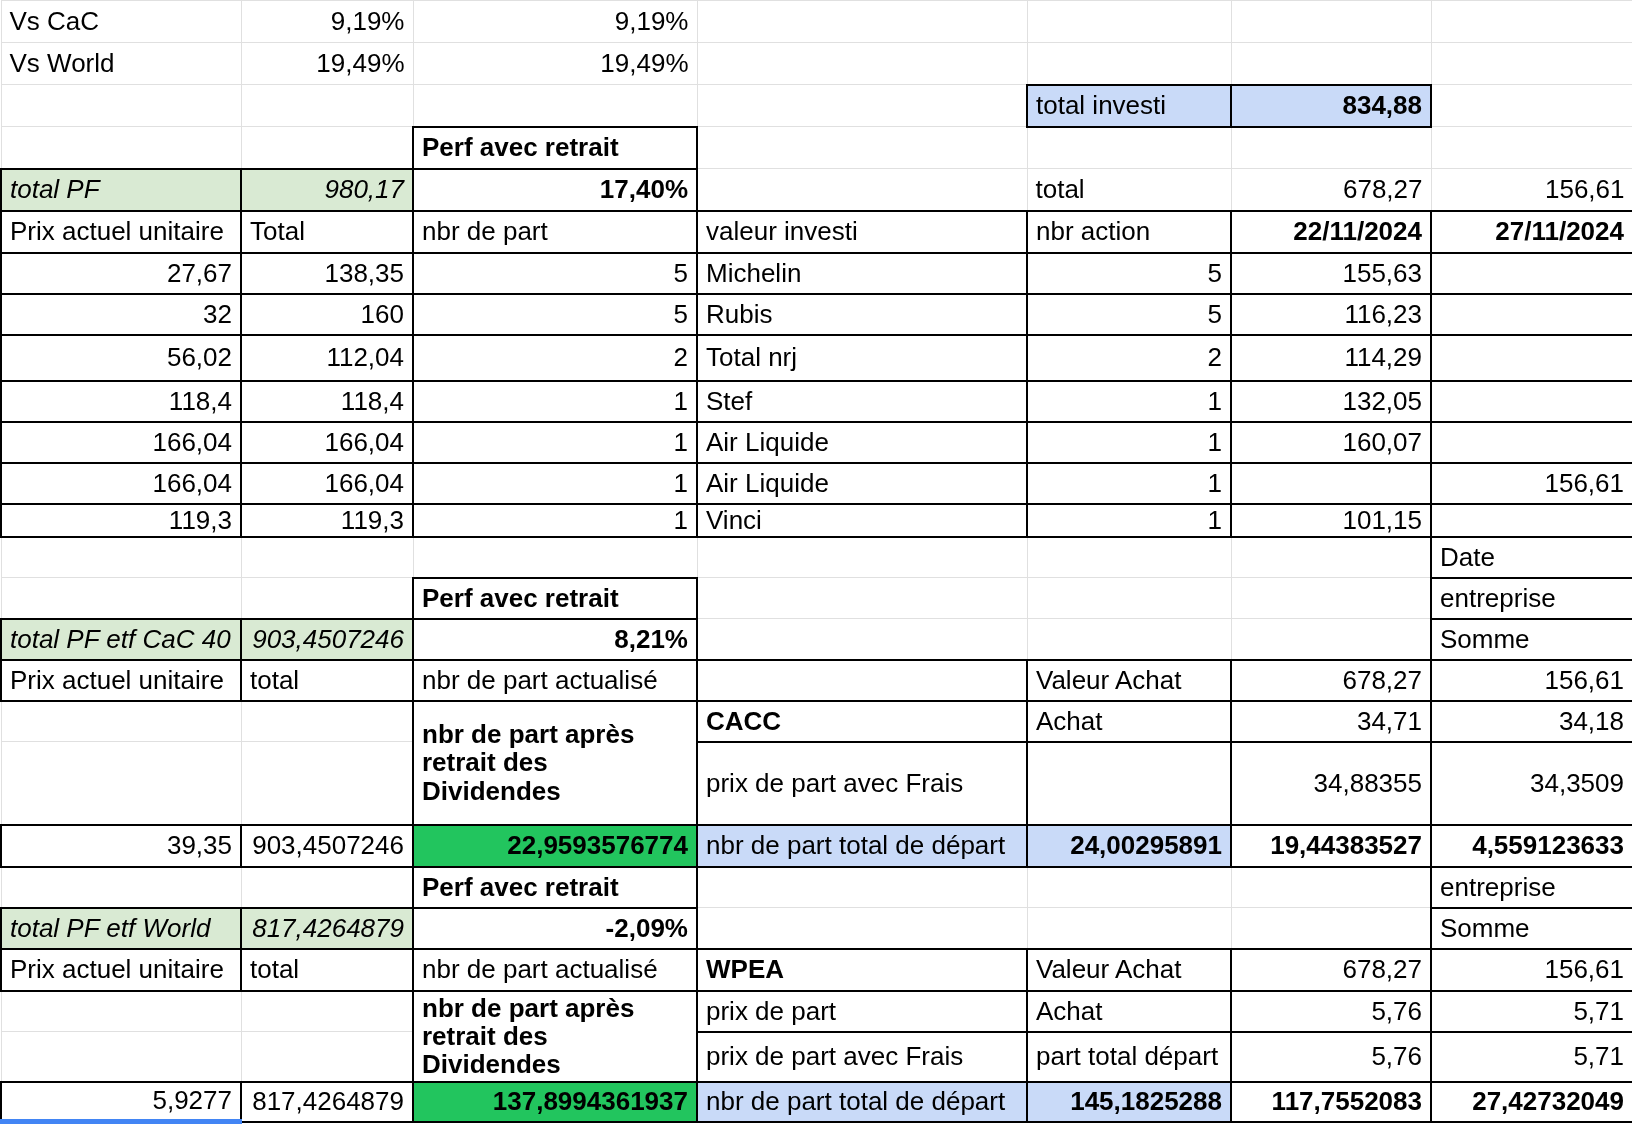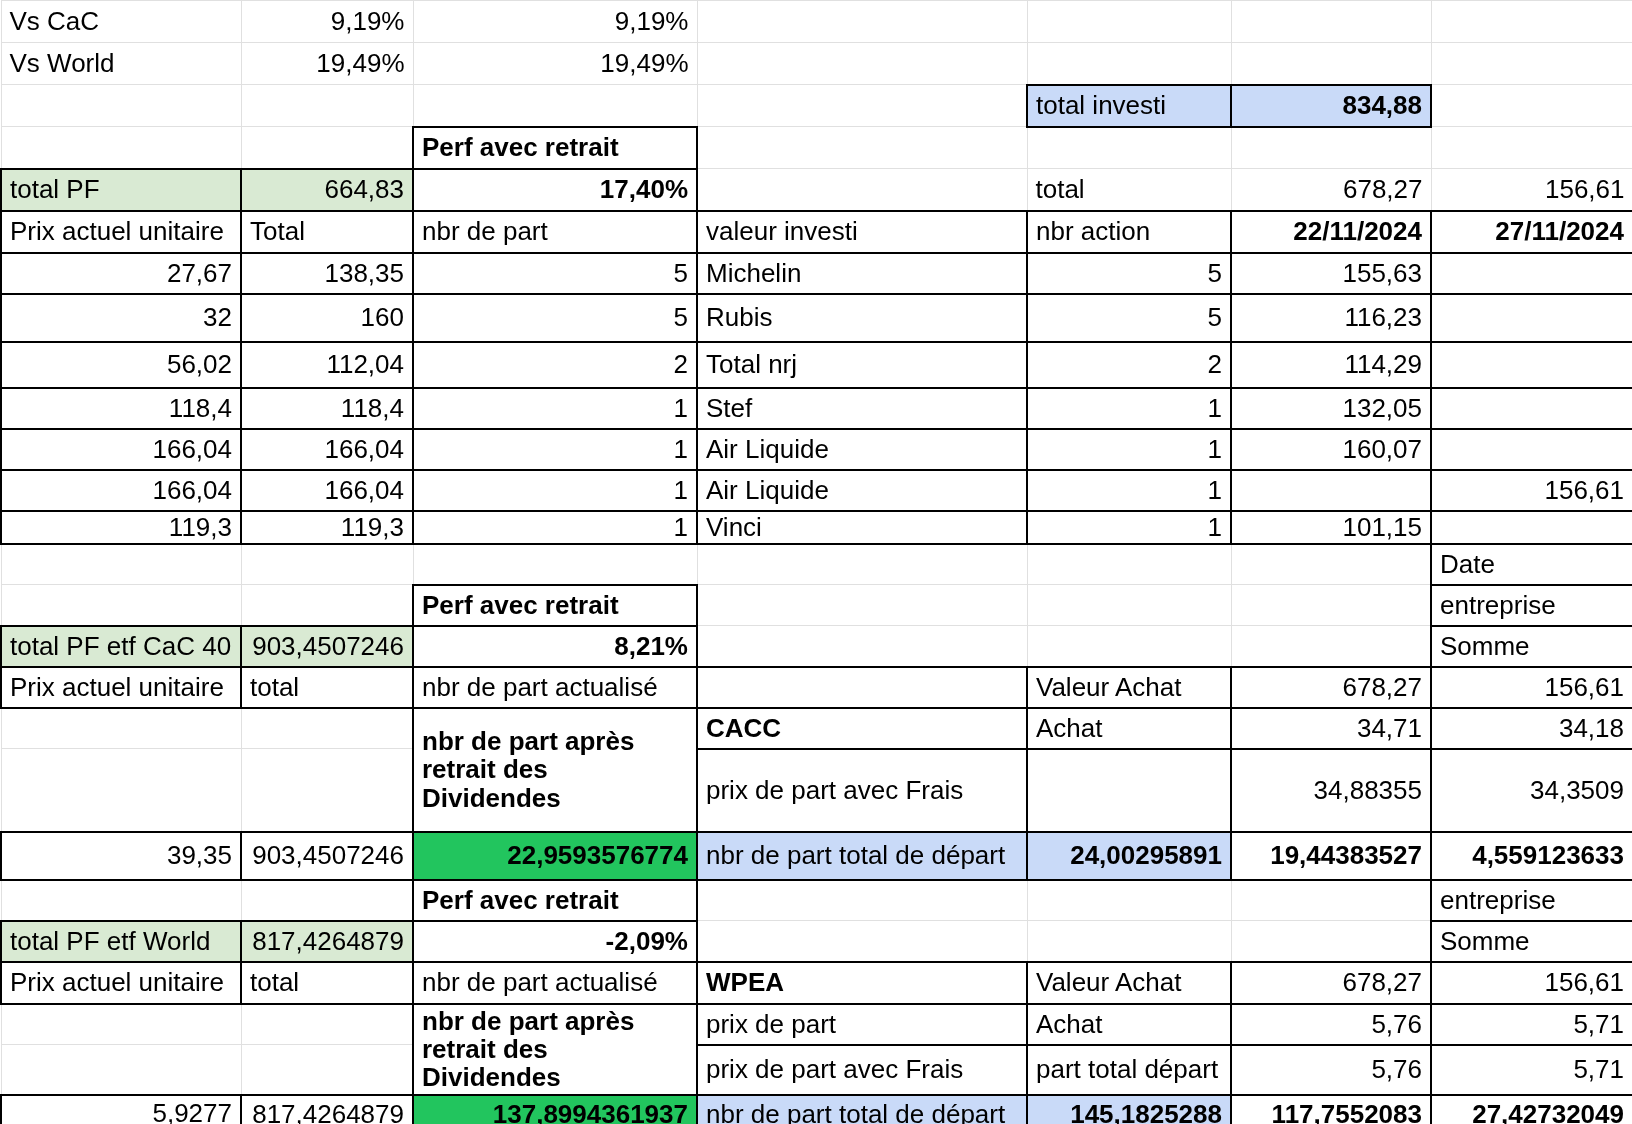--- a/index.html
+++ b/index.html
@@ -16,21 +16,21 @@
     padding:0 8px;
     font-size:26px;
     vertical-align:middle;
     overflow:hidden;
     white-space:nowrap;
   }
   
   td.x{border:2px solid #000;}
   td.r{text-align:right;}
   td.b{font-weight:bold;}
-  td.g{background:#d9ead3;}
+  td.g{background:#d9ead3;font-style:italic;}
   td.lb{background:#c9daf8;margin-left:40px;}
   td.mb{background:#22c55e;}
   td.w{white-space:normal;line-height:1.08;}
   td.w span{display:inline-block;max-width:240px;vertical-align:middle;}
   td.sel{border-bottom:6px solid #4285f4;padding-left:29px;}
 </style>
 </head>
 <body>
 
 <table class="sheet">
@@ -75,21 +75,21 @@
       <td></td>
       <td></td>
       <td class="x b">Perf avec retrait</td>
       <td></td>
       <td></td>
       <td></td>
       <td></td>
     </tr>
     <tr style="height:42px">
       <td class="x g">total PF</td>
-      <td class="x g r">664,83</td>
+      <td class="x g r">980,17</td>
       <td class="x b r">17,40%</td>
       <td></td>
       <td>total</td>
       <td class="r">678,27</td>
       <td class="r">156,61</td>
     </tr>
     <tr style="height:42px">
       <td class="x">Prix actuel unitaire</td>
       <td class="x">Total</td>
       <td class="x">nbr de part</td>
@@ -100,21 +100,21 @@
     </tr>
     <tr style="height:41px">
       <td class="x r">27,67</td>
       <td class="x r">138,35</td>
       <td class="x r">5</td>
       <td class="x">Michelin</td>
       <td class="x r">5</td>
       <td class="x r">155,63</td>
       <td class="x"></td>
     </tr>
-    <tr style="height:48px">
+    <tr style="height:41px">
       <td class="x r">32</td>
       <td class="x r">160</td>
       <td class="x r">5</td>
       <td class="x">Rubis</td>
       <td class="x r">5</td>
       <td class="x r">116,23</td>
       <td class="x"></td>
     </tr>
     <tr style="height:46px">
       <td class="x r">56,02</td>
@@ -207,21 +207,21 @@
       <td class="x r">34,18</td>
     </tr>
     <tr style="height:83px">
       <td></td>
       <td></td>
       <td class="x">prix de part avec Frais</td>
       <td class="x"></td>
       <td class="x r">34,88355</td>
       <td class="x r">34,3509</td>
     </tr>
-    <tr style="height:48px">
+    <tr style="height:42px">
       <td class="x r">39,35</td>
       <td class="x r">903,4507246</td>
       <td class="x mb b r">22,9593576774</td>
       <td class="x lb">nbr de part  total de départ</td>
       <td class="x lb b r">24,00295891</td>
       <td class="x b r">19,44383527</td>
       <td class="x b r">4,559123633</td>
     </tr>
     <tr style="height:41px">
       <td></td>

